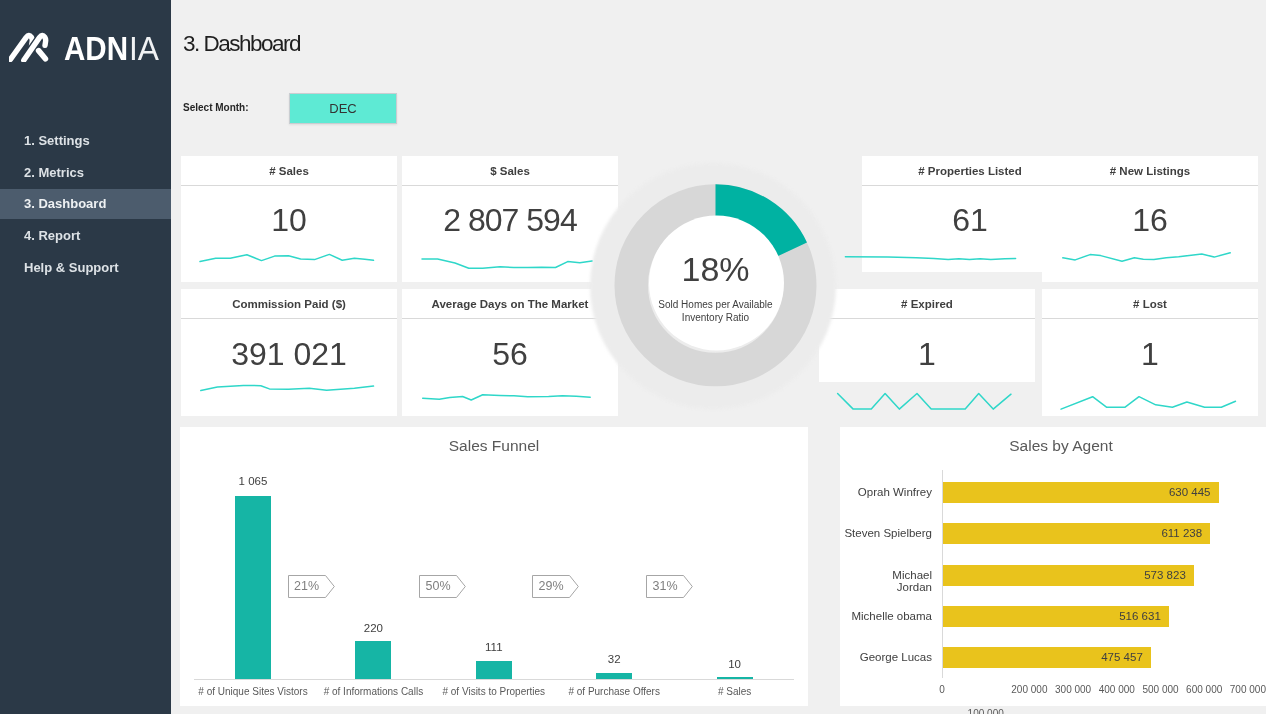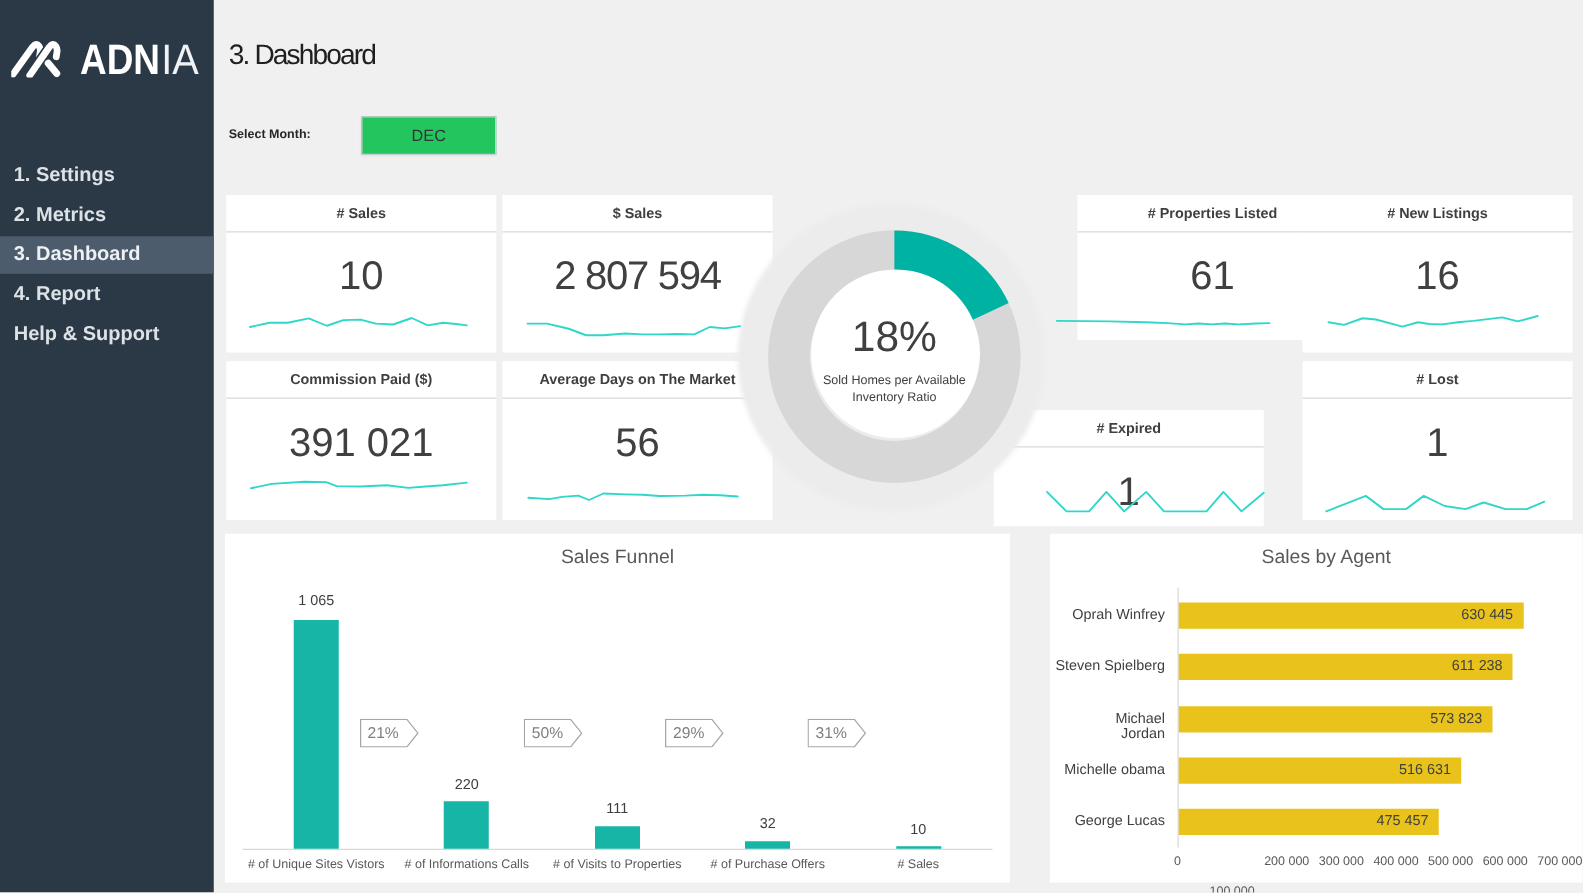--- a/index.html
+++ b/index.html
@@ -1,21 +1,21 @@
 <!DOCTYPE html>
 <html><head>
 <meta charset="utf-8">
 <style>
   * { margin:0; padding:0; box-sizing:border-box; }
   html,body { width:1266px; height:714px; overflow:hidden; }
   body { font-family:"Liberation Sans", sans-serif; background:#f0f0f0; position:relative; }
   .abs { position:absolute; }
   
   #sidebar { position:absolute; left:0; top:0; width:171px; height:714px; background:#2b3947; }
-  .menu-item { position:absolute; left:0; width:171px; height:30px; line-height:30px; padding-left:11px; color:#dde2e6; font-size:16px; font-weight:bold; }
+  .menu-item { position:absolute; left:0; width:171px; height:30px; line-height:30px; padding-left:24px; color:#dde2e6; font-size:13px; font-weight:bold; }
   .menu-active { background:#4c5c6d; color:#eef1f3; }
   
   .card { position:absolute; background:#ffffff; }
   .card-title { position:absolute; top:0; left:0; right:0; height:30px; line-height:31px; text-align:center; font-size:11.5px; font-weight:bold; color:#3f3f3f; border-bottom:1px solid #d9d9d9; }
   .card-num { position:absolute; left:0; right:0; text-align:center; font-size:32px; color:#404040; }
   h1 { position:absolute; left:183px; top:31px; font-size:22.5px; font-weight:normal; color:#1f1f1f; letter-spacing:-1.5px; }
   .chart-title { position:absolute; top:10px; left:0; right:0; text-align:center; font-size:15.5px; color:#595959; }
   .xlab { position:absolute; font-size:10px; color:#595959; text-align:center; }
   .bar-val { position:absolute; font-size:11.5px; color:#404040; text-align:center; }
   .name-lab { position:absolute; font-size:11.5px; color:#404040; text-align:right; }
@@ -40,21 +40,21 @@
   <div class="menu-item" style="top:126px">1. Settings</div>
   <div class="menu-item" style="top:158px">2. Metrics</div>
   <div class="menu-item menu-active" style="top:189px">3. Dashboard</div>
   <div class="menu-item" style="top:221px">4. Report</div>
   <div class="menu-item" style="top:253px">Help &amp; Support</div>
 </div>
 
 <h1>3. Dashboard</h1>
 
 <div class="abs" style="left:183px;top:102px;font-size:10px;font-weight:bold;color:#262626;">Select Month:</div>
-<div class="abs" style="left:289px;top:93px;width:108px;height:31px;background:#22c55e;border:1px solid #c9cdd1;box-shadow:0 1px 2px rgba(0,0,0,0.08);text-align:center;line-height:29px;font-size:13px;color:#333333;">DEC</div>
+<div class="abs" style="left:289px;top:93px;width:108px;height:31px;background:#5eead4;border:1px solid #c9cdd1;box-shadow:0 1px 2px rgba(0,0,0,0.08);text-align:center;line-height:29px;font-size:13px;color:#333333;">DEC</div>
 
 <div class="card" style="left:181px;top:156px;width:216px;height:126px;">
   <div class="card-title"># Sales</div>
   <div class="card-num" style="top:46px;">10</div>
 </div>
 <div class="card" style="left:402px;top:156px;width:216px;height:126px;">
   <div class="card-title">$ Sales</div>
   <div class="card-num" style="top:46px;letter-spacing:-1px;">2 807 594</div>
 </div>
 <div class="card" style="left:862px;top:156px;width:216px;height:116px;">
@@ -66,21 +66,21 @@
   <div class="card-num" style="top:46px;">16</div>
 </div>
 <div class="card" style="left:181px;top:289px;width:216px;height:127px;">
   <div class="card-title">Commission Paid ($)</div>
   <div class="card-num" style="top:47px;">391 021</div>
 </div>
 <div class="card" style="left:402px;top:289px;width:216px;height:127px;">
   <div class="card-title">Average Days on The Market</div>
   <div class="card-num" style="top:47px;">56</div>
 </div>
-<div class="card" style="left:795px;top:289px;width:216px;height:93px;margin-top:39px;">
+<div class="card" style="left:819px;top:289px;width:216px;height:93px;">
   <div class="card-title"># Expired</div>
   <div class="card-num" style="top:47px;">1</div>
 </div>
 <div class="card" style="left:1042px;top:289px;width:216px;height:127px;">
   <div class="card-title"># Lost</div>
   <div class="card-num" style="top:47px;">1</div>
 </div>
 
 <div class="abs" style="left:590px;top:163px;width:246px;height:246px;border-radius:50%;background:#ececec;filter:blur(1.8px);"></div>
 

